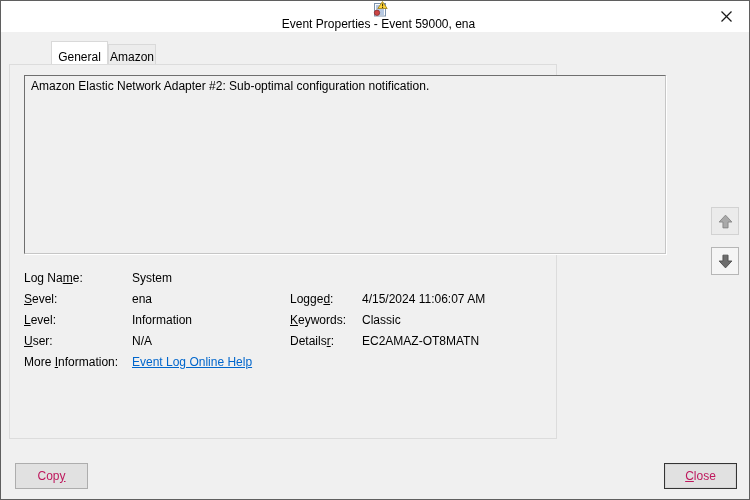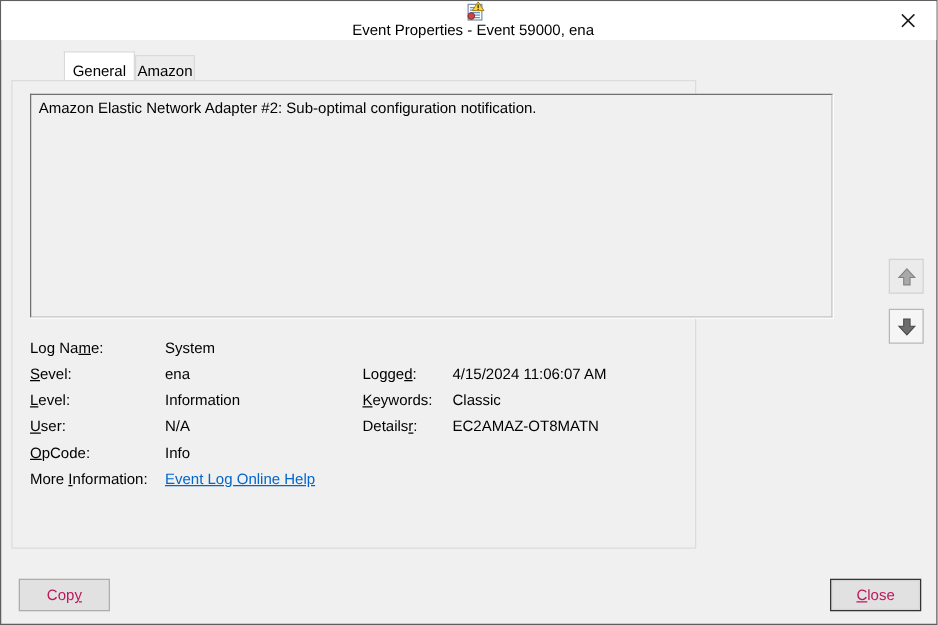--- a/index.html
+++ b/index.html
@@ -108,24 +108,20 @@
         <span class="val2">Classic</span>
       </div>
 
       <div class="prow">
         <span class="lbl"><span></span><span class="accel">U</span><span>ser:</span></span>
         <span class="val">N/A</span>
         <span class="lbl2"><span>Details</span><span class="accel">r</span><span>:</span></span>
         <span class="val2">EC2AMAZ-OT8MATN</span>
       </div>
 
-      <div class="prow">
-        <span class="lbl"><span></span><span class="accel">O</span><span>pCode:</span></span>
-        <span class="val">Info</span>
-      </div>
 
       <div class="prow">
         <span class="lbl"><span>More </span><span class="accel">I</span><span>nformation:</span></span>
         <a class="val help-link">Event Log Online Help</a>
       </div>
 
     </div>
   </div>
 
   <button class="nav-btn nav-up">

